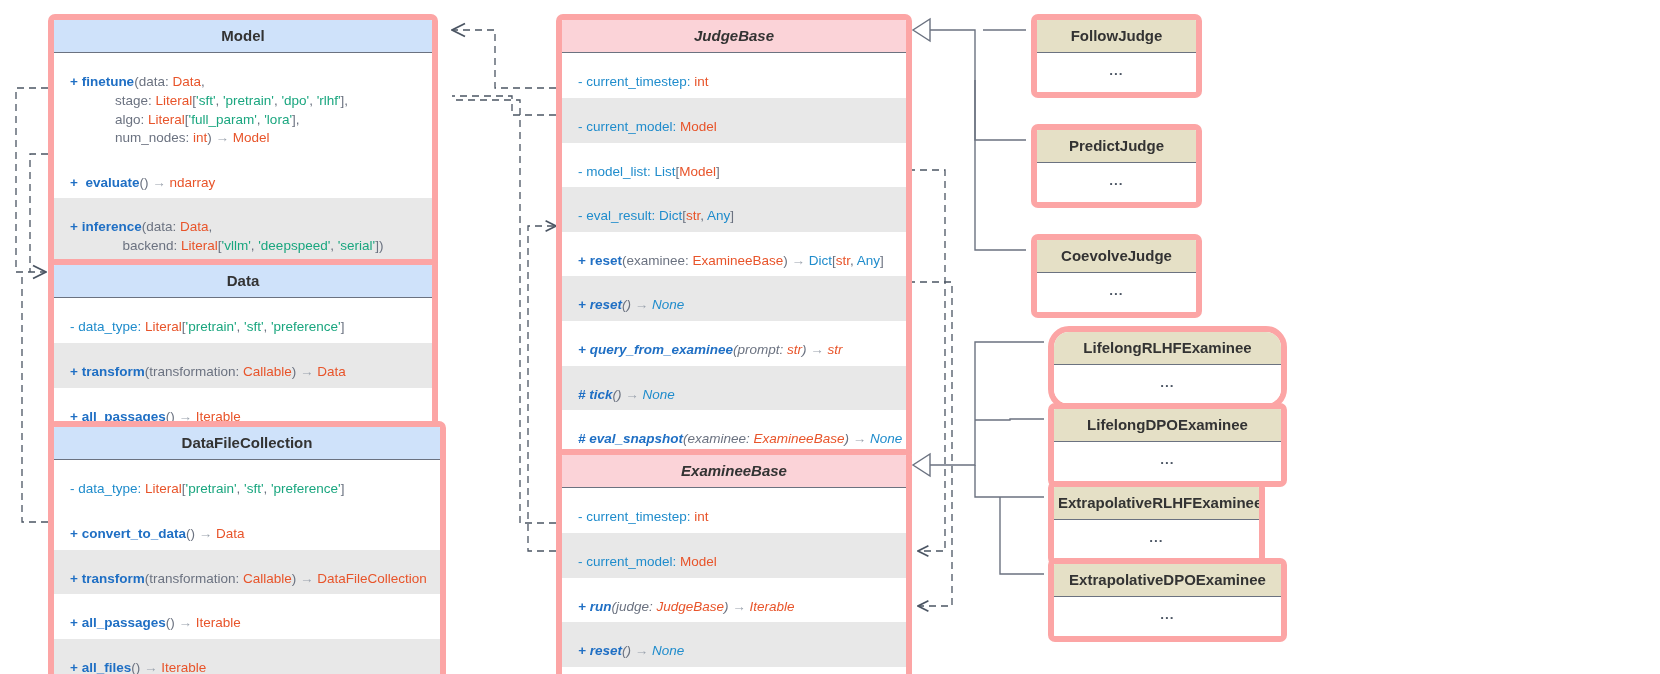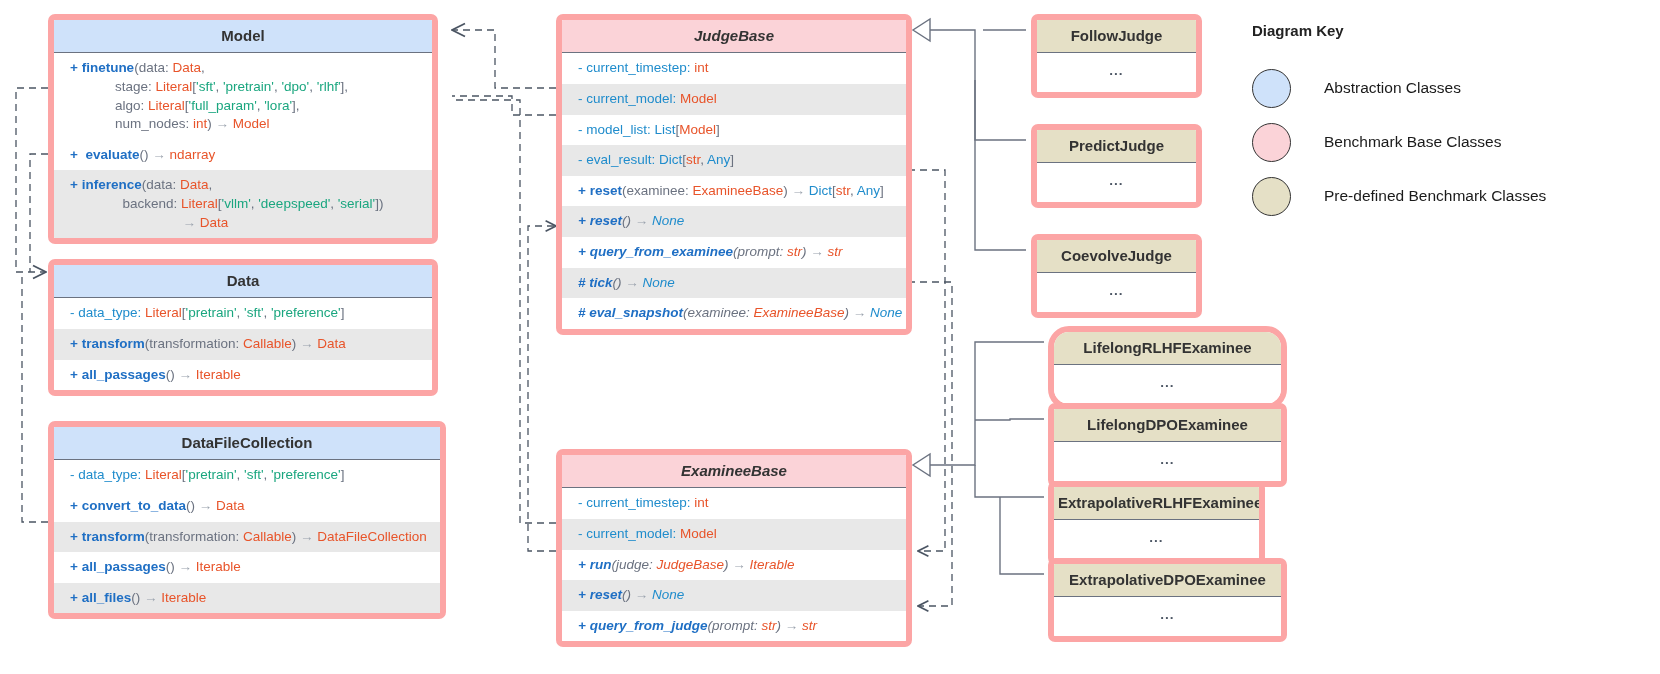--- a/index.html
+++ b/index.html
@@ -46,21 +46,21 @@
     border-bottom: 1px solid #6b7280;
     line-height: 1.15;
   }
   .uml.abstraction .hdr { background: #cfe2fa; }
   .uml.benchbase  .hdr { background: #fbd3d8; font-style: italic; }
   .uml.predef     .hdr { background: #e5e0c6; }
 
   .uml .row {
     font-size: 13.5px;
     color: #6b7280;
-    padding: 6px 10px 6px 16px;
+    padding: 20px 10px 6px 16px;
     line-height: 1.38;
     white-space: pre;
     background: #ffffff;
   }
   .uml .row.alt { background: #e8e8e8; }
   .uml .row.ell {
     text-align: center;
     color: #4b5563;
     font-weight: bold;
     letter-spacing: 1px;
@@ -226,32 +226,14 @@
   <div class="uml predef" style="left:1048px; top:481px; width:217px;">
     <div class="hdr">ExtrapolativeRLHFExaminee</div>
     <div class="row ell">...</div>
   </div>
 
   <div class="uml predef" style="left:1048px; top:558px; width:239px;">
     <div class="hdr">ExtrapolativeDPOExaminee</div>
     <div class="row ell">...</div>
   </div>
 
-  <div id="legend">
-    <div class="key-title">Diagram Key</div>
-
-    <div class="key-row">
-      <div class="swatch" style="background:#cfe2fa;"></div>
-      <div class="key-label">Abstraction Classes</div>
-    </div>
-
-    <div class="key-row">
-      <div class="swatch" style="background:#fbd3d8;"></div>
-      <div class="key-label">Benchmark Base Classes</div>
-    </div>
-
-    <div class="key-row">
-      <div class="swatch" style="background:#e5e0c6;"></div>
-      <div class="key-label">Pre-defined Benchmark Classes</div>
-    </div>
-  </div>
 
 </div>
 
 </body></html>

